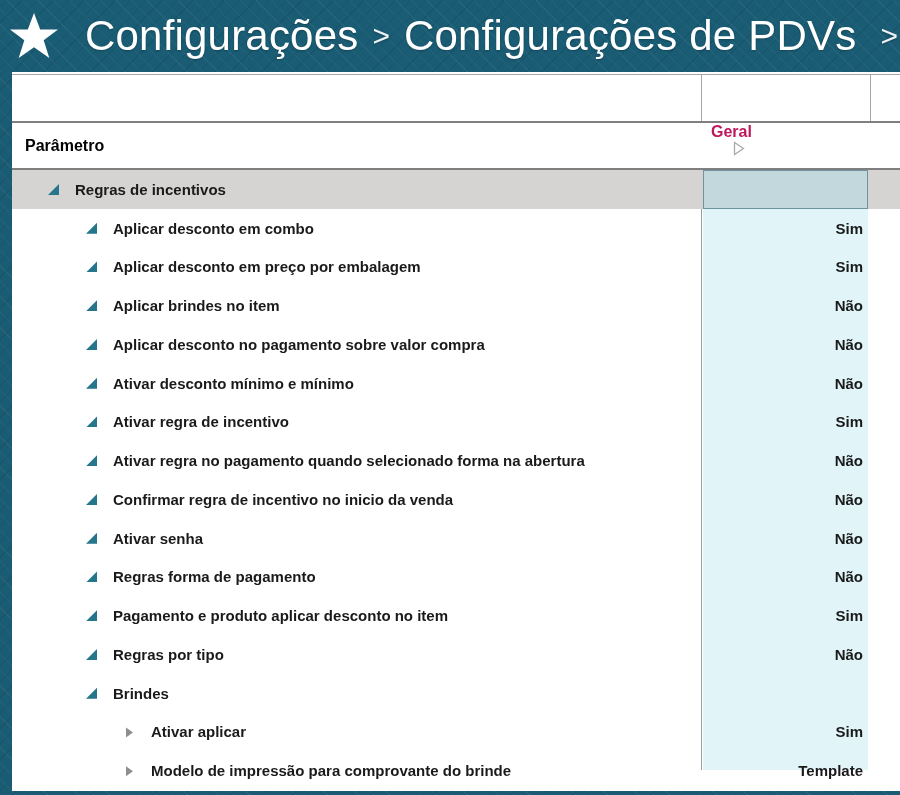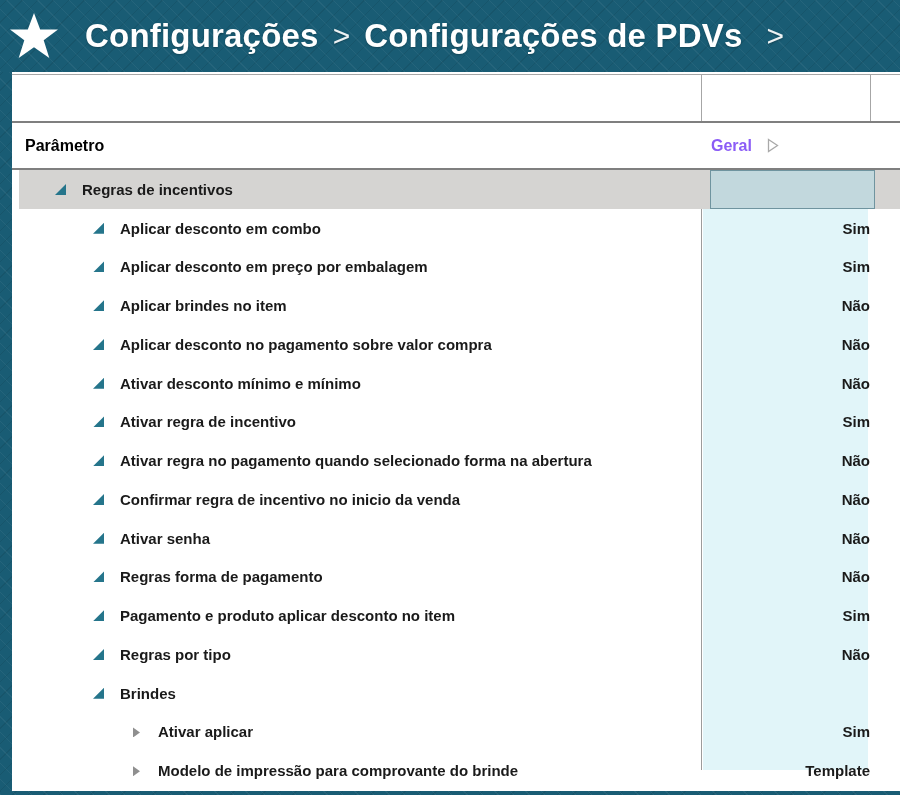--- a/index.html
+++ b/index.html
@@ -16,21 +16,21 @@
 
   
   .topbar{position:absolute;left:0;top:0;width:900px;height:72px;
     background:
       repeating-linear-gradient(45deg, rgba(255,255,255,0.05) 0 1px, transparent 1px 11px),
       repeating-linear-gradient(-45deg, rgba(0,0,0,0.08) 0 1px, transparent 1px 11px),
       var(--header-bg);
     display:flex;align-items:center;}
   .star{margin-left:9px;width:50px;height:48px;flex:0 0 auto;}
   .crumbs{display:flex;align-items:center;margin-left:26px;white-space:nowrap;}
-  .crumb{color:var(--header-text);font-size:33px;font-weight:700;letter-spacing:.2px;
+  .crumb{color:var(--header-text);font-size:42px;font-weight:400;letter-spacing:.2px;
     text-shadow:0 1px 2px rgba(0,0,0,.25);text-align:right;}
   .crumb-sep{color:rgba(255,255,255,.93);font-size:30px;font-weight:400;margin:0 14px;
     text-shadow:0 1px 2px rgba(0,0,0,.25);}
   .crumb-sep.trailing{margin-left:24px;margin-right:0;}
 
   
   .edge{position:absolute;background:
       repeating-linear-gradient(45deg, rgba(255,255,255,0.05) 0 1px, transparent 1px 11px),
       repeating-linear-gradient(-45deg, rgba(0,0,0,0.08) 0 1px, transparent 1px 11px),
       var(--header-bg);}
@@ -42,25 +42,25 @@
   .filter-row{position:relative;height:47px;border-top:1px solid var(--light-line);background:#fff;}
   .filter-cell{position:absolute;top:0;bottom:0;}
   .filter-cell.c1{left:0;width:689px;}
   .filter-cell.c2{left:689px;width:169px;border-left:1px solid var(--light-line);}
   .filter-cell.c3{left:858px;width:30px;border-left:1px solid var(--light-line);}
   .hline{height:2px;background:var(--grid-line);}
   .header-row{position:relative;height:45px;background:#fff;padding-left:17px;}
   .col-param{position:absolute;left:13px;top:0;bottom:0;display:flex;align-items:center;
     font-size:16px;font-weight:700;color:#000;}
   .col-group{position:absolute;left:699px;top:0;bottom:0;display:flex;align-items:center;
-    font-size:16px;font-weight:700;color:#8b5cf6;}
+    font-size:16px;font-weight:700;color:#be185d;flex-direction:column;}
   .col-group svg{margin-left:15px;}
 
   
-  .rows{position:relative;height:600px;background:#fff;padding-left:7px;}
+  .rows{position:relative;height:600px;background:#fff;}
   .value-strip{position:absolute;left:691px;top:38.75px;bottom:0;width:165px;
     background:var(--value-column-bg);}
   .vdivider{position:absolute;left:689px;width:1px;background:#9c9c9c;}
   .vdivider.rows-seg{top:0;bottom:0;}
   .tree-row{position:relative;height:38.75px;display:flex;align-items:center;
     font-size:15px;font-weight:600;color:var(--text);}
   .tree-row.selected{background:var(--selected-row-bg);}
   .arrow-box{width:11px;height:11px;flex:0 0 auto;margin-right:16px;position:relative;}
   .lvl-1 .arrow-box{margin-left:36px;}
   .lvl-2 .arrow-box{margin-left:74px;}

